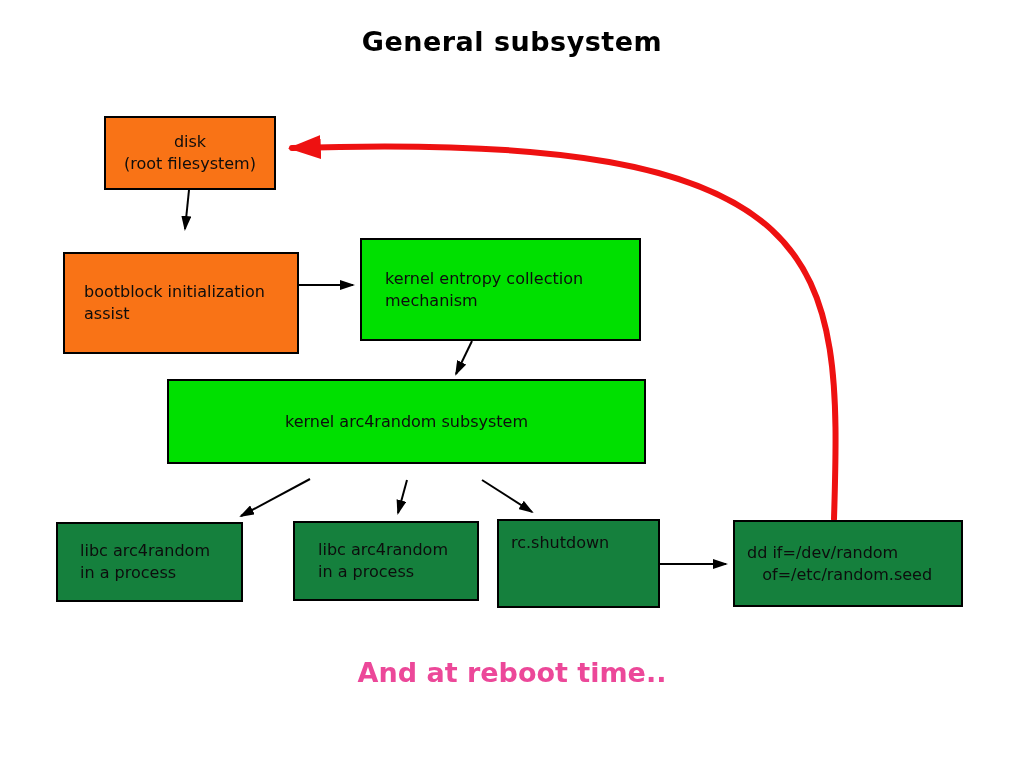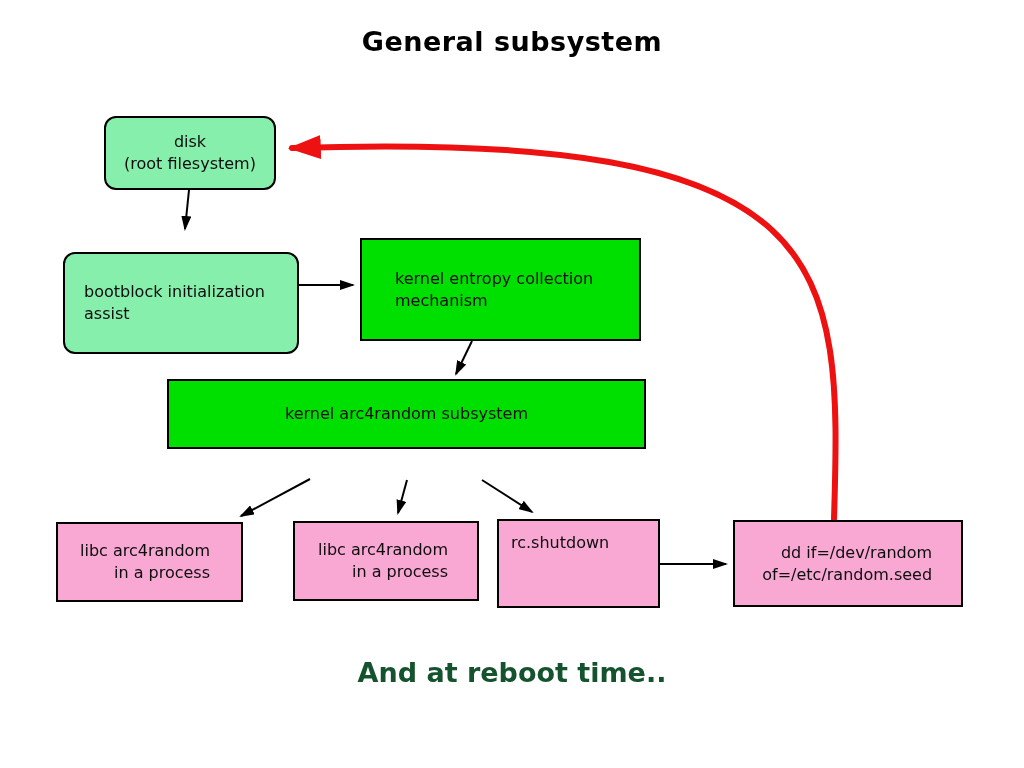--- a/index.html
+++ b/index.html
@@ -32,34 +32,34 @@
     position: absolute;
     box-sizing: border-box;
     border: 2px solid #000000;
     display: flex;
     align-items: center;
     font-size: 16px;
     line-height: 1.35;
     color: #0d0d0d;
   }
   .node .lbl { white-space: pre; }
-  .blue   { background: #86efac; border-radius: 12px; }
+  .blue   { background: #f97316; }
   .green  { background: #00e000; }
-  .orange { background: #f9a8d4; text-align: right; }
+  .orange { background: #15803d; }
   .center { justify-content: center; text-align: center; }
   .top-left { align-items: flex-start; }
   .caption {
     position: absolute;
     top: 657px;
     left: 0;
     width: 100%;
     text-align: center;
     font-size: 27px;
     font-weight: bold;
-    color: #14532d;
+    color: #ec4899;
   }
 </style>
 </head>
 <body>
 
 <div class="stage">
 
   <div class="title">General subsystem</div>
 
   <svg class="arrows" width="1024" height="768" viewBox="0 0 1024 768" xmlns="http://www.w3.org/2000/svg">
@@ -92,26 +92,26 @@
   <div class="node blue center" style="left:104px; top:116px; width:172px; height:74px;">
     <span class="lbl">disk
 (root filesystem)</span>
   </div>
 
   <div class="node blue" style="left:63px; top:252px; width:236px; height:102px; padding-left:19px;">
     <span class="lbl">bootblock initialization
 assist</span>
   </div>
 
-  <div class="node green" style="left:360px; top:238px; width:281px; height:103px; padding-left:33px;">
+  <div class="node green" style="left:360px; top:238px; width:281px; height:103px; padding-left:23px;">
     <span class="lbl">kernel entropy collection
 mechanism</span>
   </div>
 
-  <div class="node green center" style="left:167px; top:379px; width:479px; height:70px;text-align:right;">
+  <div class="node green center" style="left:167px; top:379px; width:479px; height:85px;text-align:right;">
     <span class="lbl">kernel arc4random subsystem</span>
   </div>
 
   <div class="node orange" style="left:56px; top:522px; width:187px; height:80px; padding-left:22px;">
     <span class="lbl">libc arc4random
 in a process</span>
   </div>
 
   <div class="node orange" style="left:293px; top:521px; width:186px; height:80px; padding-left:23px;">
     <span class="lbl">libc arc4random

